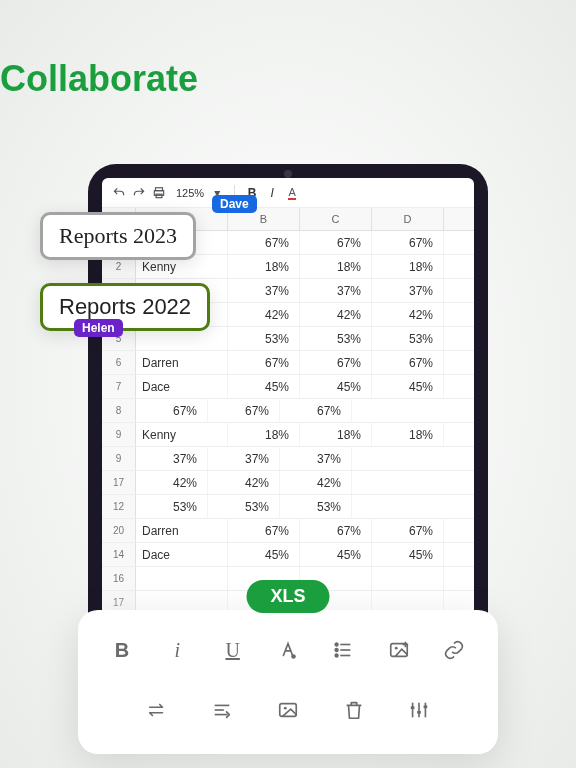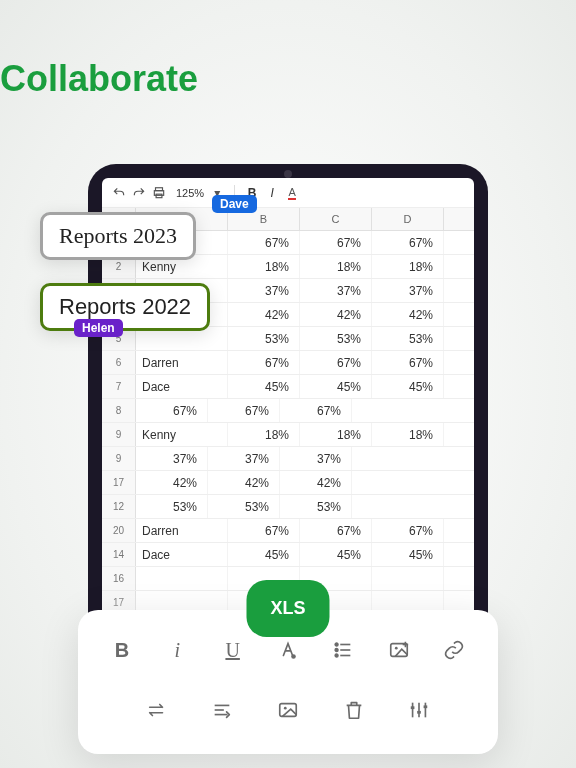--- a/index.html
+++ b/index.html
@@ -106,21 +106,21 @@
   .tag.dave { left:170px; top:195px; background:#1669e0; }
   .tag.helen { left:32px; top:319px; background:#6a22c9; }
 
   
   .xls-pill {
     position:absolute;
     left:50%; transform:translateX(-50%);
     top:580px;
     background:#1a9e3e;
     color:#fff; font-weight:700; font-size:18px;
-    padding:18px 24px;
+    padding:6px 24px;
     border-radius:20px;
     z-index:5;
   }
 
   
   .toolbar-card {
     position:absolute;
     left:50%; transform:translateX(-50%);
     top:610px;
     width:420px;

